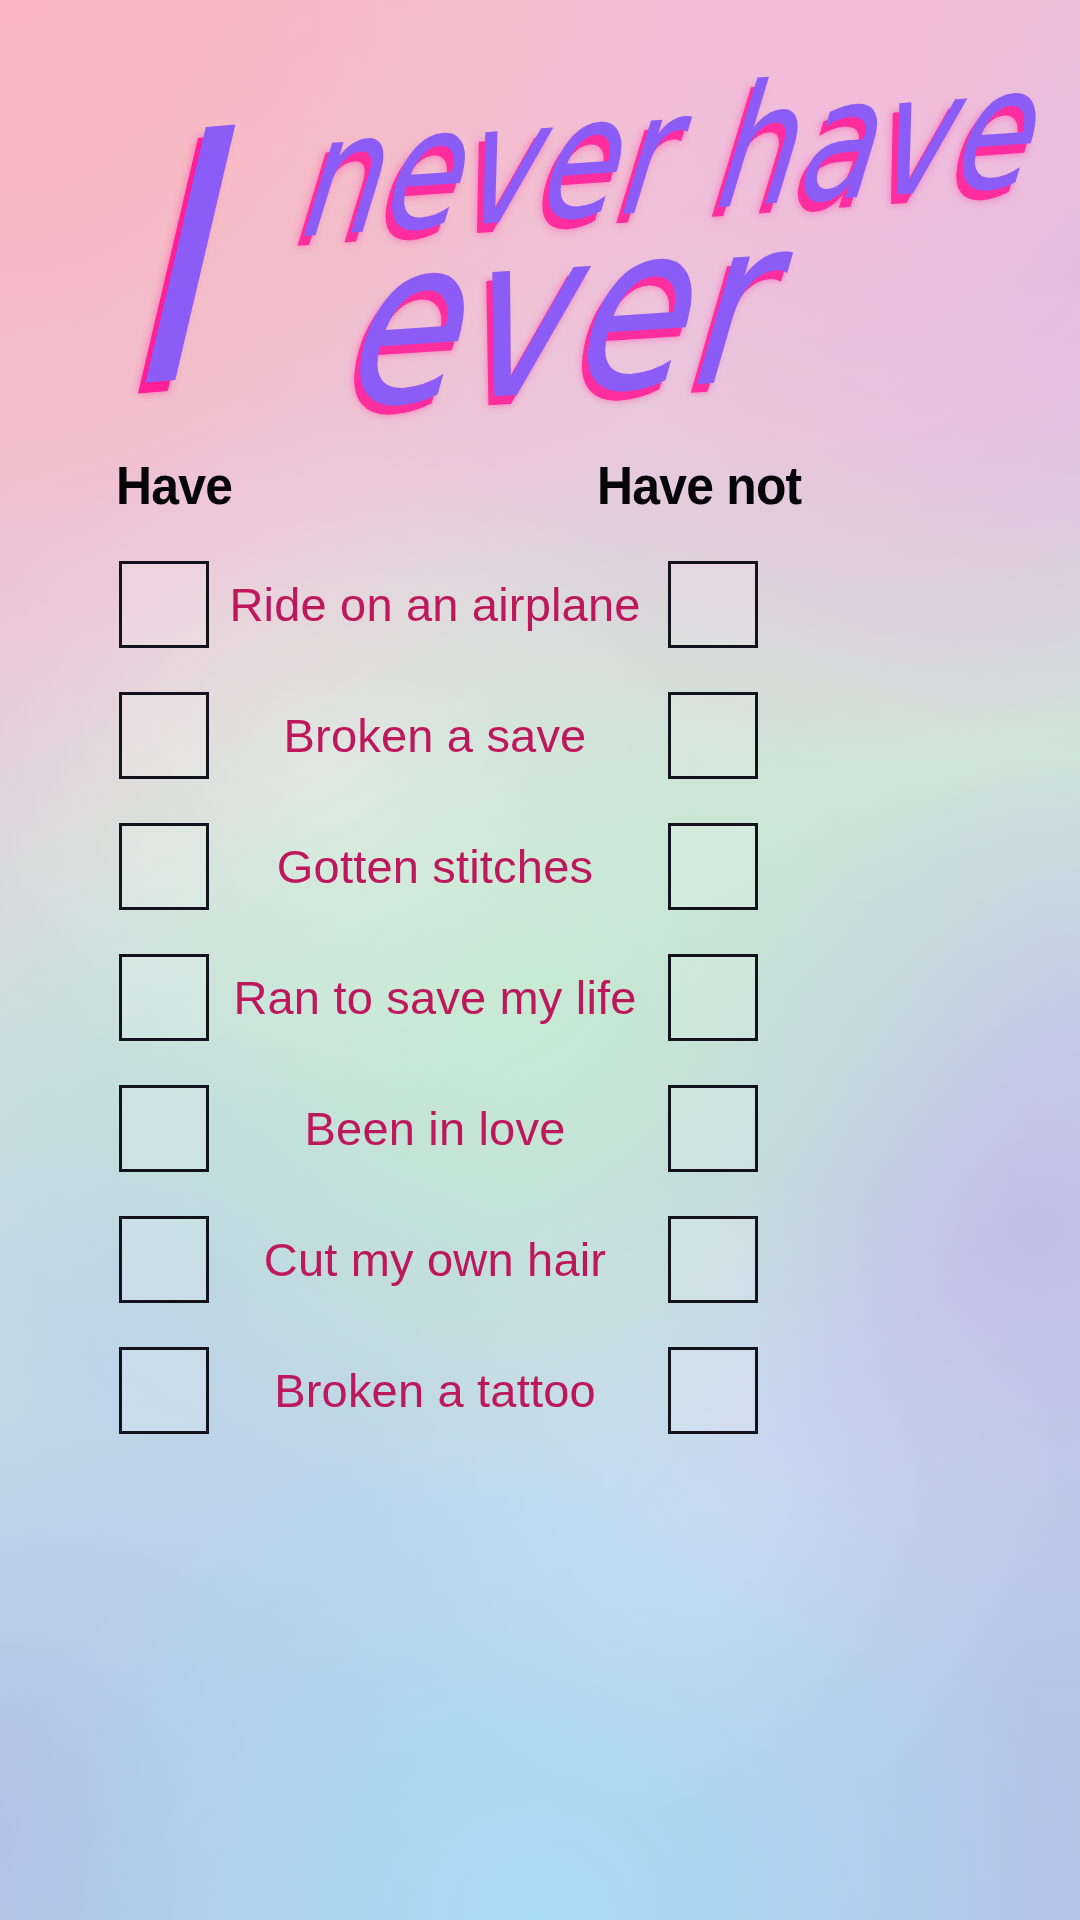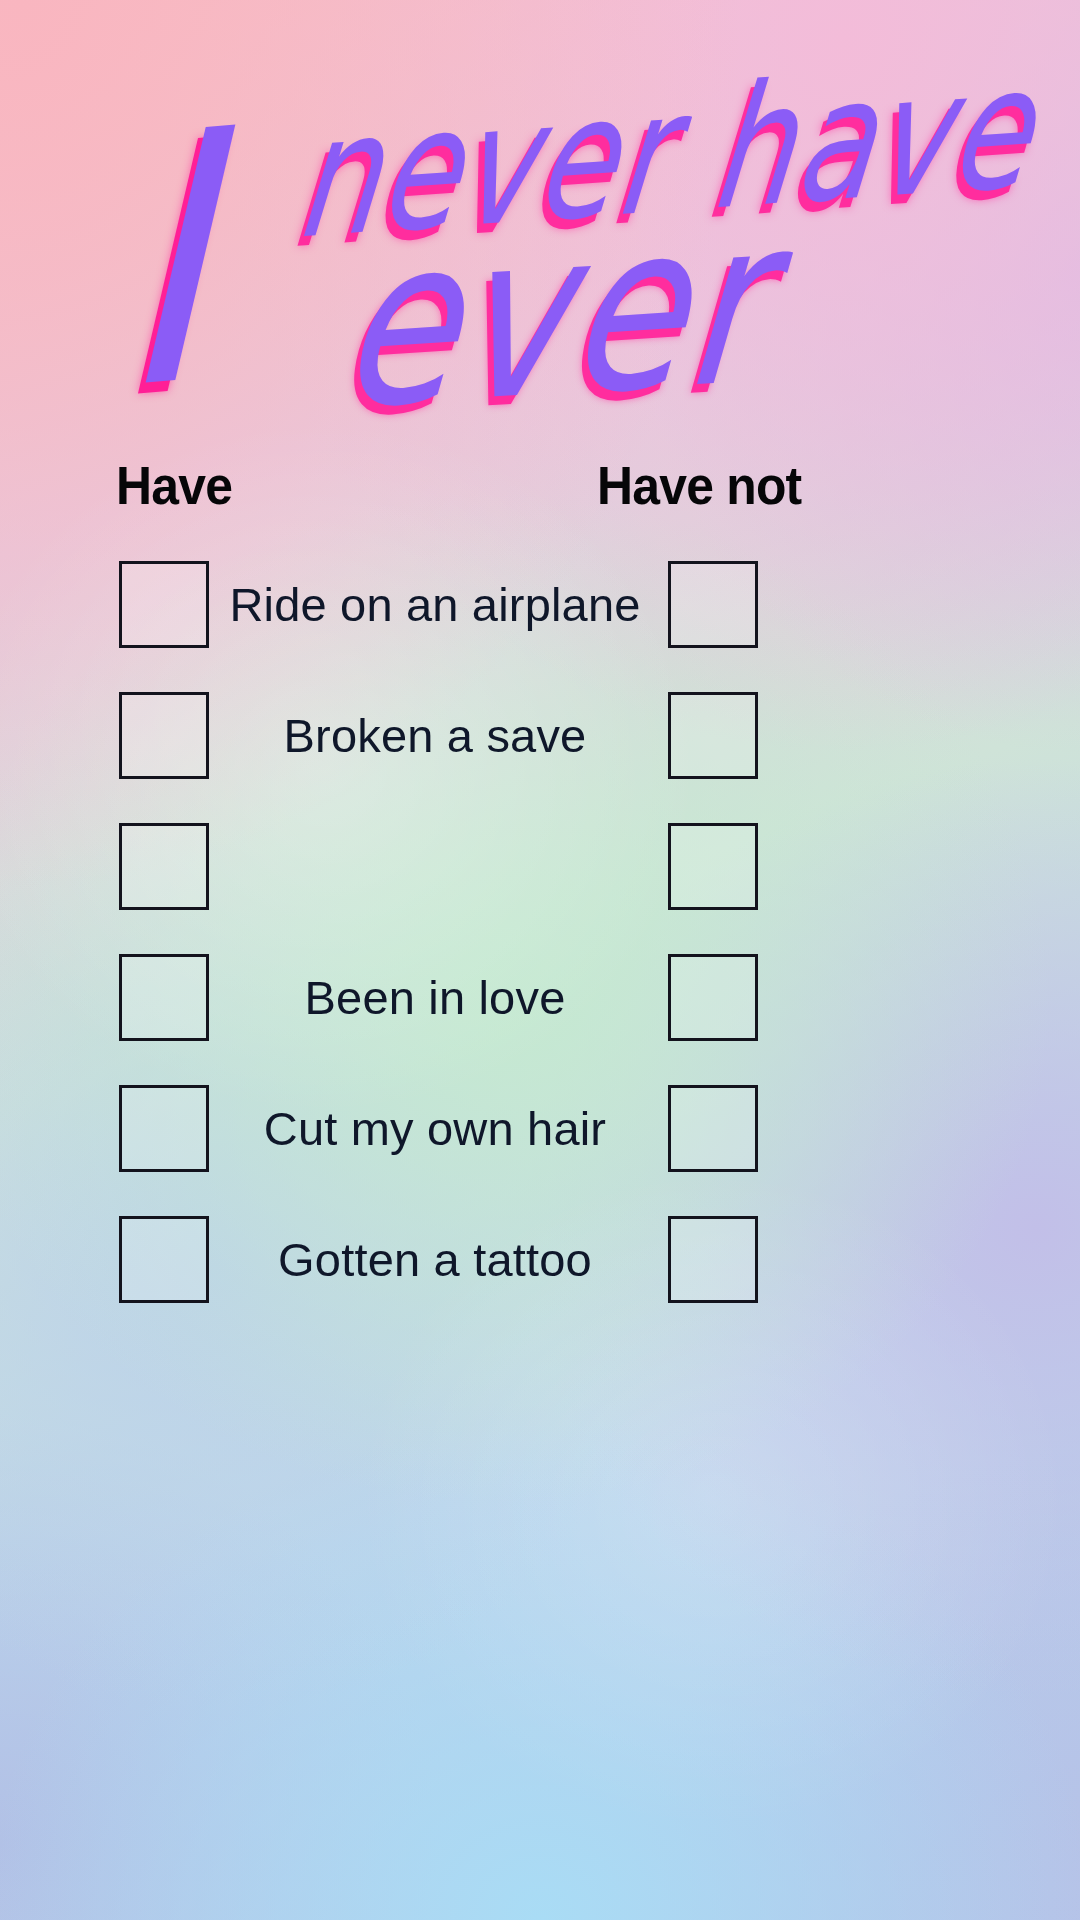--- a/index.html
+++ b/index.html
@@ -146,21 +146,21 @@
     width: 440px;
     top: 17px;
     height: 80px;
     display: flex;
     align-items: center;
     justify-content: center;
     font-family: "Liberation Sans", sans-serif;
     font-weight: 400;
     font-size: 47px;
     line-height: 56px;
-    color: #0f172a;
+    color: #be185d;
     letter-spacing: 0.004em;
     white-space: nowrap;
   }
 </style>
 </head>
 <body>
 
 <div id="poster">
 
   <div class="bg-layer bg-base"></div>
@@ -183,32 +183,38 @@
         <div class="row-label">Ride on an airplane</div>
         <div class="checkbox right"></div>
       </div>
       <div class="row">
         <div class="checkbox left"></div>
         <div class="row-label">Broken a save</div>
         <div class="checkbox right"></div>
       </div>
       <div class="row">
         <div class="checkbox left"></div>
+        <div class="row-label">Gotten stitches</div>
+        <div class="checkbox right"></div>
+      </div>
+      <div class="row">
+        <div class="checkbox left"></div>
+        <div class="row-label">Ran to save my life</div>
         <div class="checkbox right"></div>
       </div>
       <div class="row">
         <div class="checkbox left"></div>
         <div class="row-label">Been in love</div>
         <div class="checkbox right"></div>
       </div>
       <div class="row">
         <div class="checkbox left"></div>
         <div class="row-label">Cut my own hair</div>
         <div class="checkbox right"></div>
       </div>
       <div class="row">
         <div class="checkbox left"></div>
-        <div class="row-label">Gotten a tattoo</div>
+        <div class="row-label">Broken a tattoo</div>
         <div class="checkbox right"></div>
       </div>
     </div>
 
 </div>
 
 </body></html>

